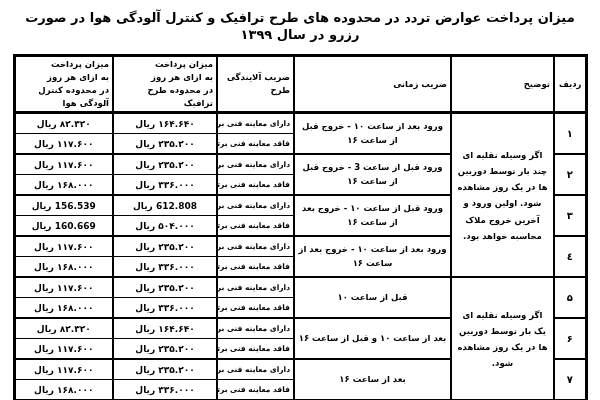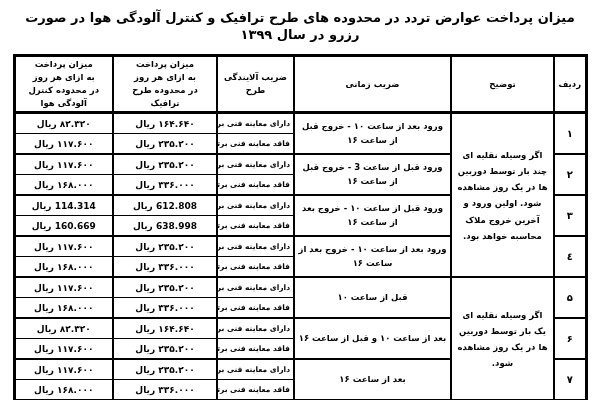--- a/index.html
+++ b/index.html
@@ -40,20 +40,21 @@
     padding: 1px 3px;
     font-weight: bold;
     overflow: hidden;
   }
   th {
     font-size: 8.5px;
     line-height: 1.55;
     white-space: pre-line;
     height: 48px;
     border-bottom-width: 3px;
+    text-align: right;
   }
   td { font-size: 9px; }
   tr.sub-top  > td.c-insp, tr.sub-top  > td.c-pay { border-bottom-width: 1px; }
   tr.sub-bot  > td.c-insp, tr.sub-bot  > td.c-pay { border-top-width: 1px; }
   td.c-num  { font-size: 10px; }
   td.c-desc { font-size: 8.5px; line-height: 1.9; padding: 2px 5px; }
   td.c-time { font-size: 8.5px; line-height: 1.6; }
   td.c-insp { font-size: 7.5px; white-space: nowrap; height: 17px; }
   td.c-pay  { font-size: 9px; white-space: nowrap; height: 17px; margin-left: 44px; }
 </style>
@@ -115,25 +116,25 @@
         <td class="c-insp">فاقد معاینه فنی برتر</td>
         <td class="c-pay">۳۳۶.۰۰۰ ریال</td>
         <td class="c-pay">۱۶۸.۰۰۰ ریال</td>
       </tr>
 
       <tr class="sub-top">
         <td class="c-num" rowspan="2">۳</td>
         <td class="c-time" rowspan="2">ورود قبل از ساعت ۱۰ - خروج بعد از ساعت ۱۶</td>
         <td class="c-insp">دارای معاینه فنی برتر</td>
         <td class="c-pay">612.808 ریال</td>
-        <td class="c-pay">114.314 ریال</td>
+        <td class="c-pay">156.539 ریال</td>
       </tr>
       <tr class="sub-bot">
         <td class="c-insp">فاقد معاینه فنی برتر</td>
-        <td class="c-pay">638.998 ریال</td>
+        <td class="c-pay">۵۰۴.۰۰۰ ریال</td>
         <td class="c-pay">160.669 ریال</td>
       </tr>
 
       <tr class="sub-top">
         <td class="c-num" rowspan="2">٤</td>
         <td class="c-time" rowspan="2">ورود بعد از ساعت ۱۰ - خروج بعد از ساعت ۱۶</td>
         <td class="c-insp">دارای معاینه فنی برتر</td>
         <td class="c-pay">۲۳۵.۲۰۰ ریال</td>
         <td class="c-pay">۱۱۷.۶۰۰ ریال</td>
       </tr>

